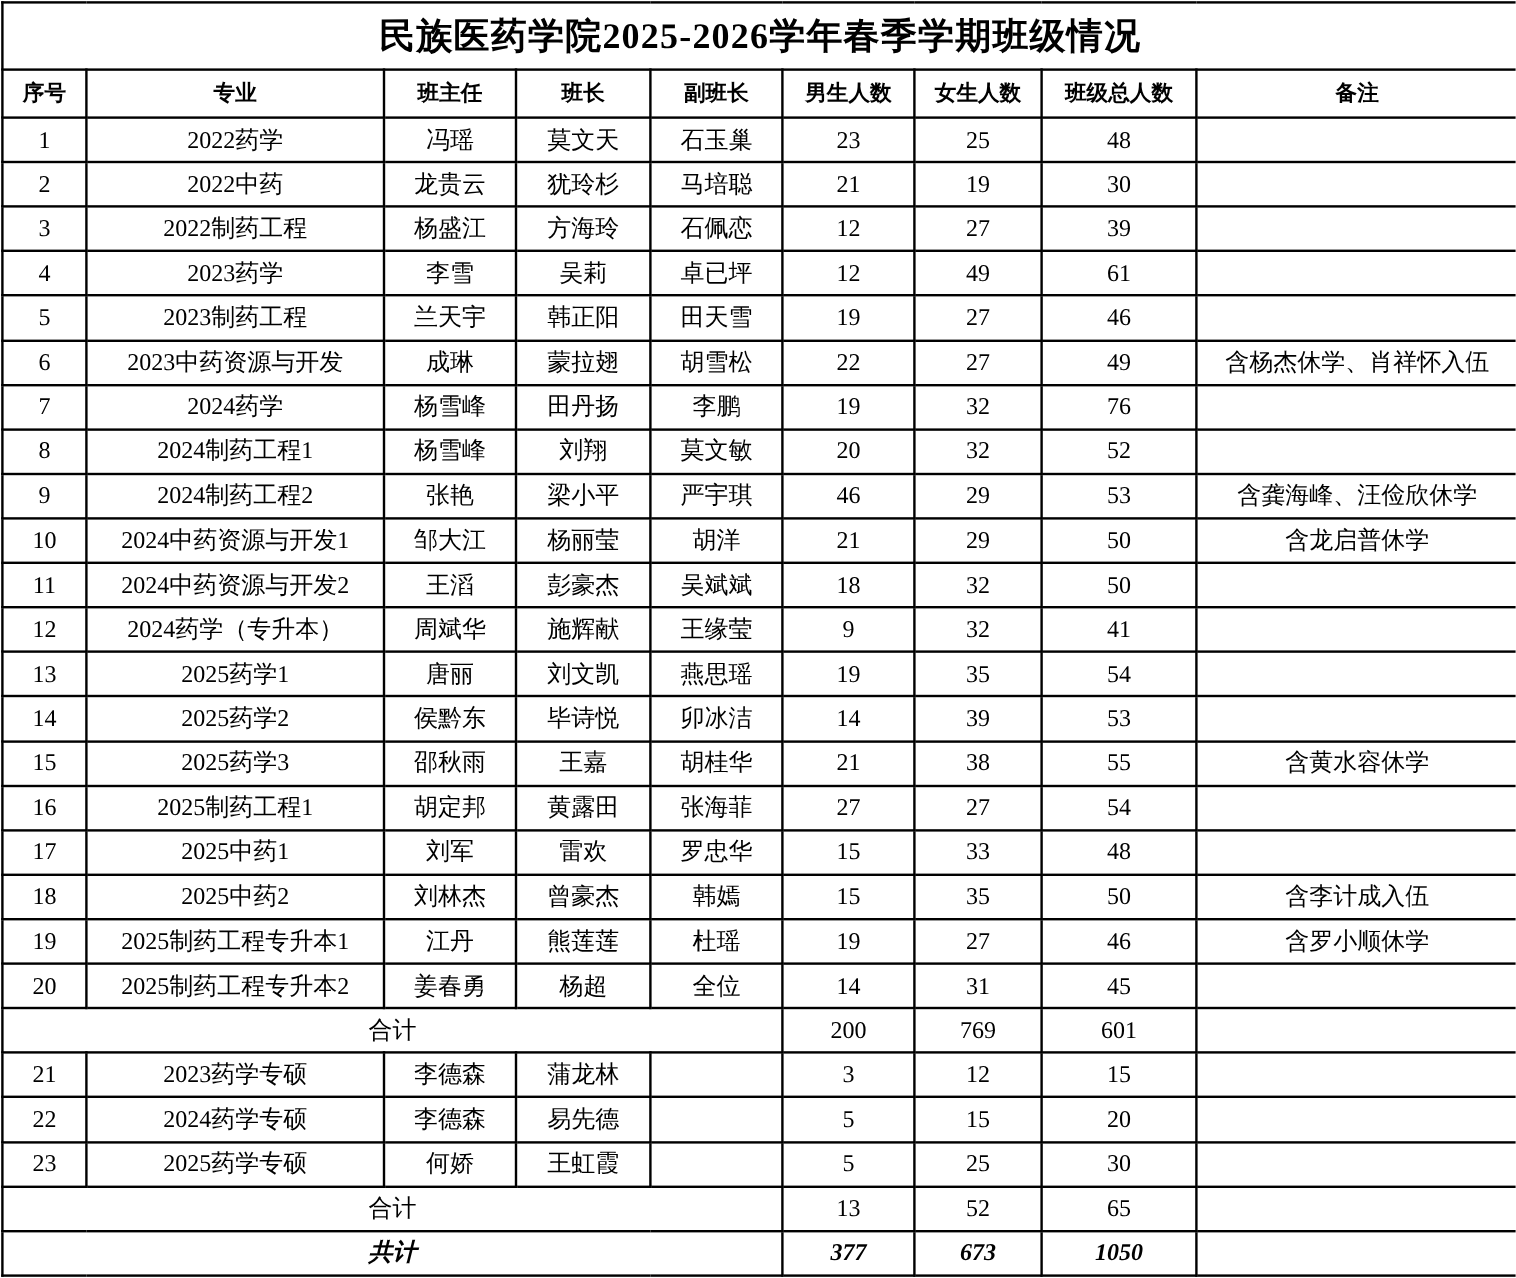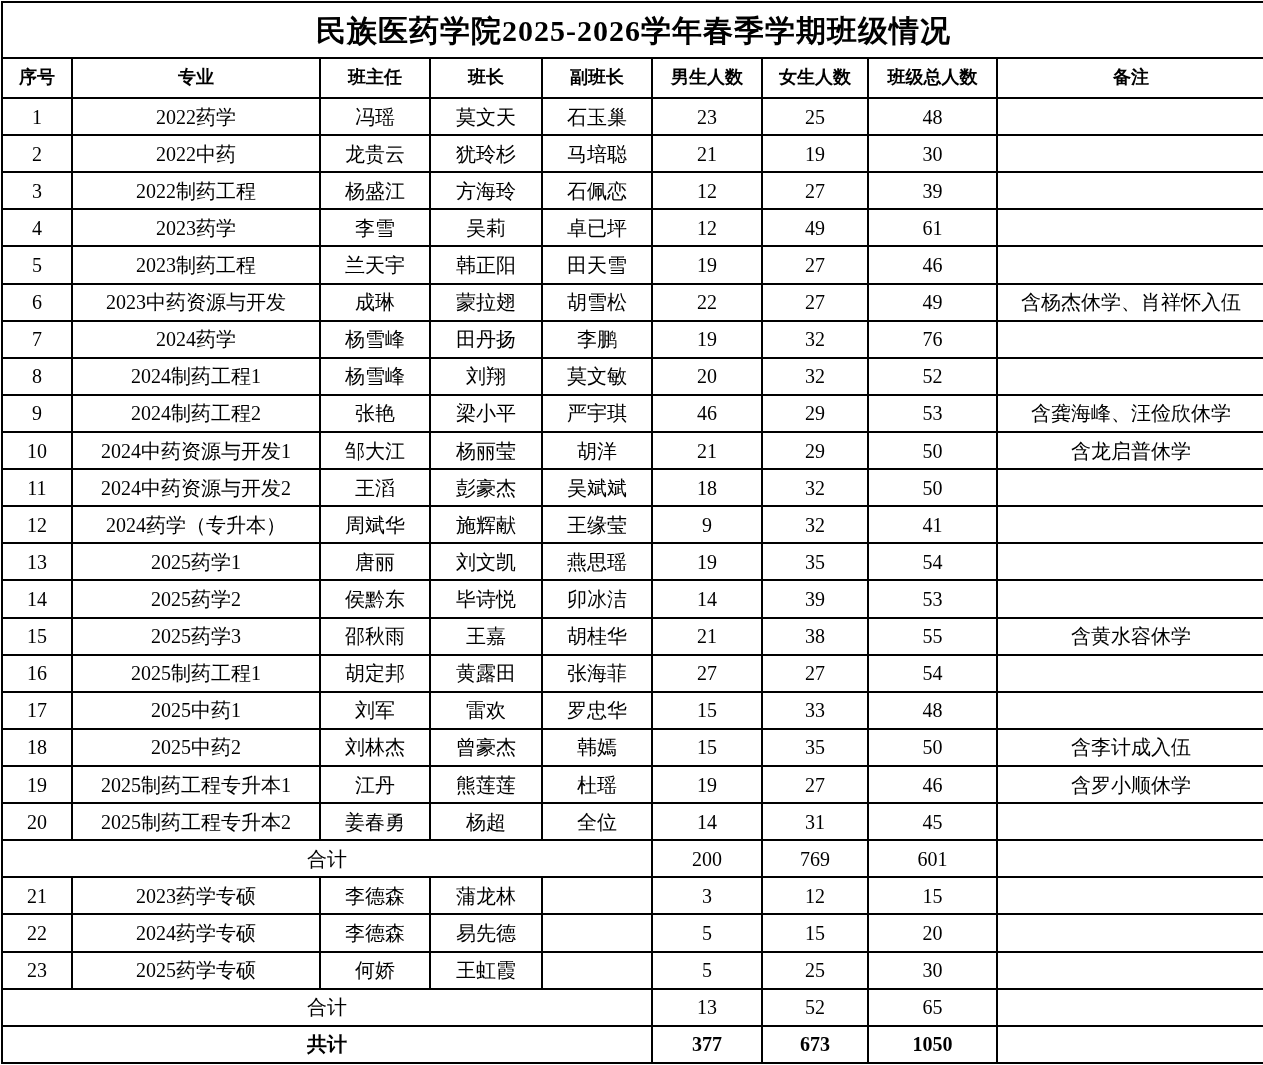--- a/index.html
+++ b/index.html
@@ -34,21 +34,21 @@
     font-size: 30px;
     font-weight: bold;
     letter-spacing: 1px;
   }
   tr.header-row th {
     height: 40px;
     font-size: 18px;
     font-weight: bold;
   }
   tbody tr { height: 37px; }
-  tr.bold td { font-weight: bold; }
+  tr.bold td { font-weight: bold; font-style: italic; }
 </style>
 </head>
 <body>
 
 <table class="sheet">
   <colgroup>
     <col style="width:70px">
     <col style="width:248px">
     <col style="width:110px">
     <col style="width:112px">

